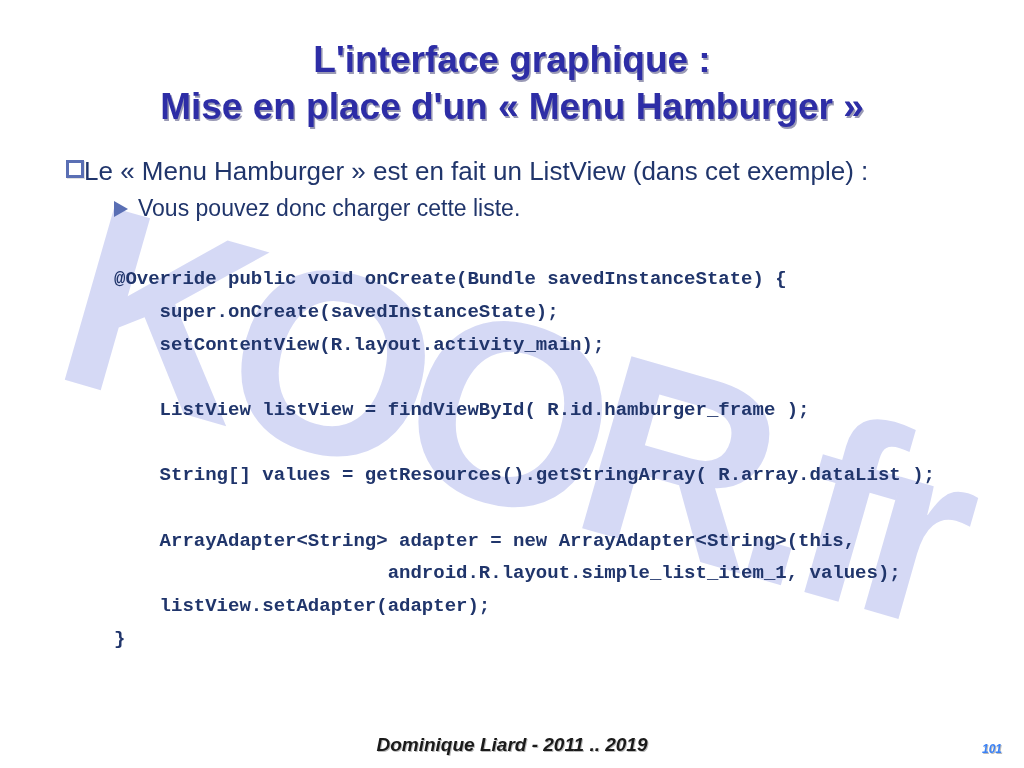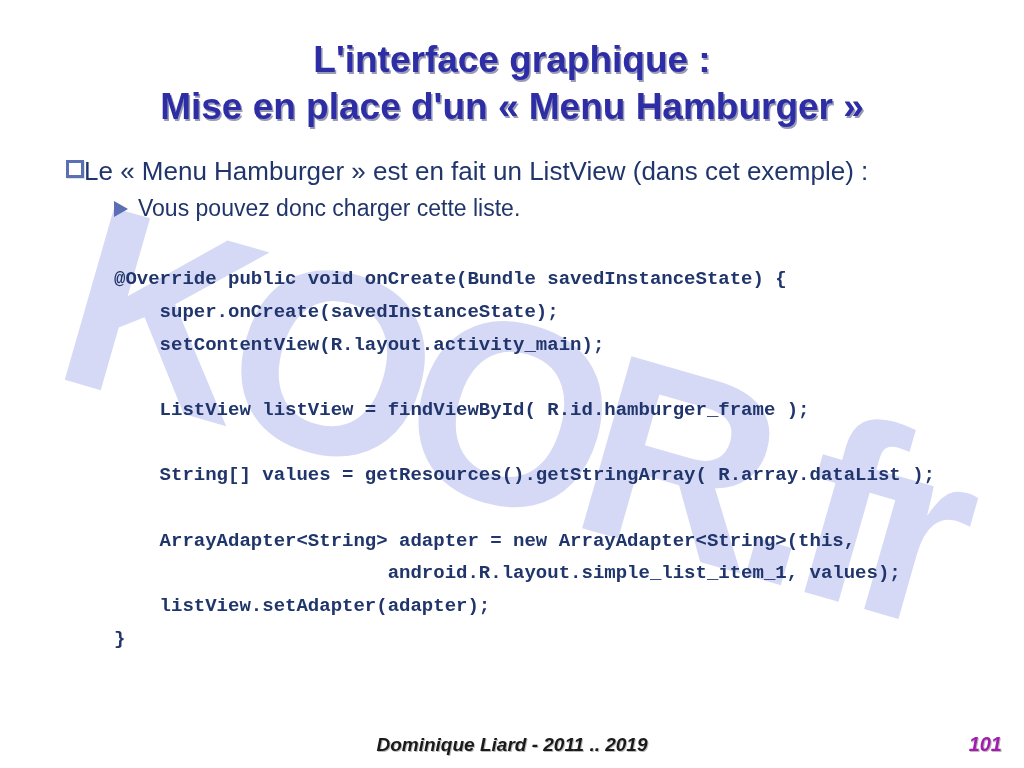--- a/index.html
+++ b/index.html
@@ -127,24 +127,24 @@
     font-size: 19px;
     font-weight: 700;
     font-style: italic;
     color: #1a1a1a;
     text-shadow: 1px 1px 0 #bbb;
   }
   .footer-page {
     position: absolute;
     right: 22px;
     bottom: 0;
-    font-size: 20px;
+    font-size: 12px;
     font-weight: 700;
     font-style: italic;
-    color: #a21caf;
+    color: #3b82f6;
     text-shadow: 1px 1px 0 #bbb;
   }
 </style>
 </head>
 <body>
 
 <div class="slide">
 
   <div class="watermark">
     <span>KOOR.fr</span>

